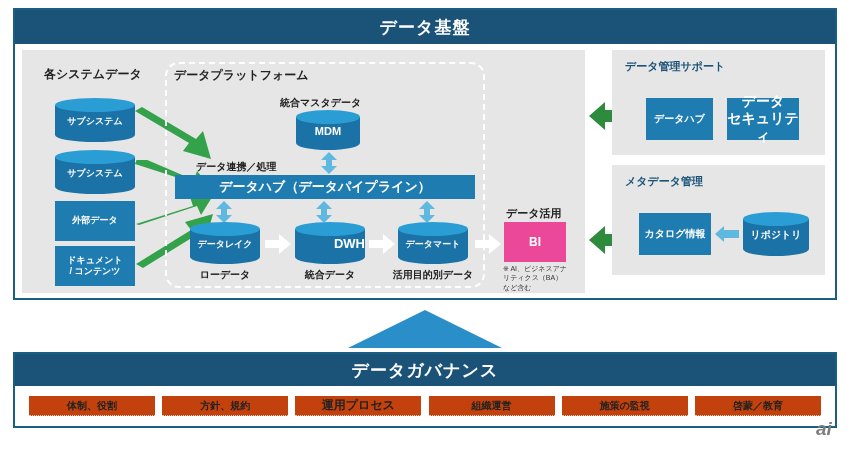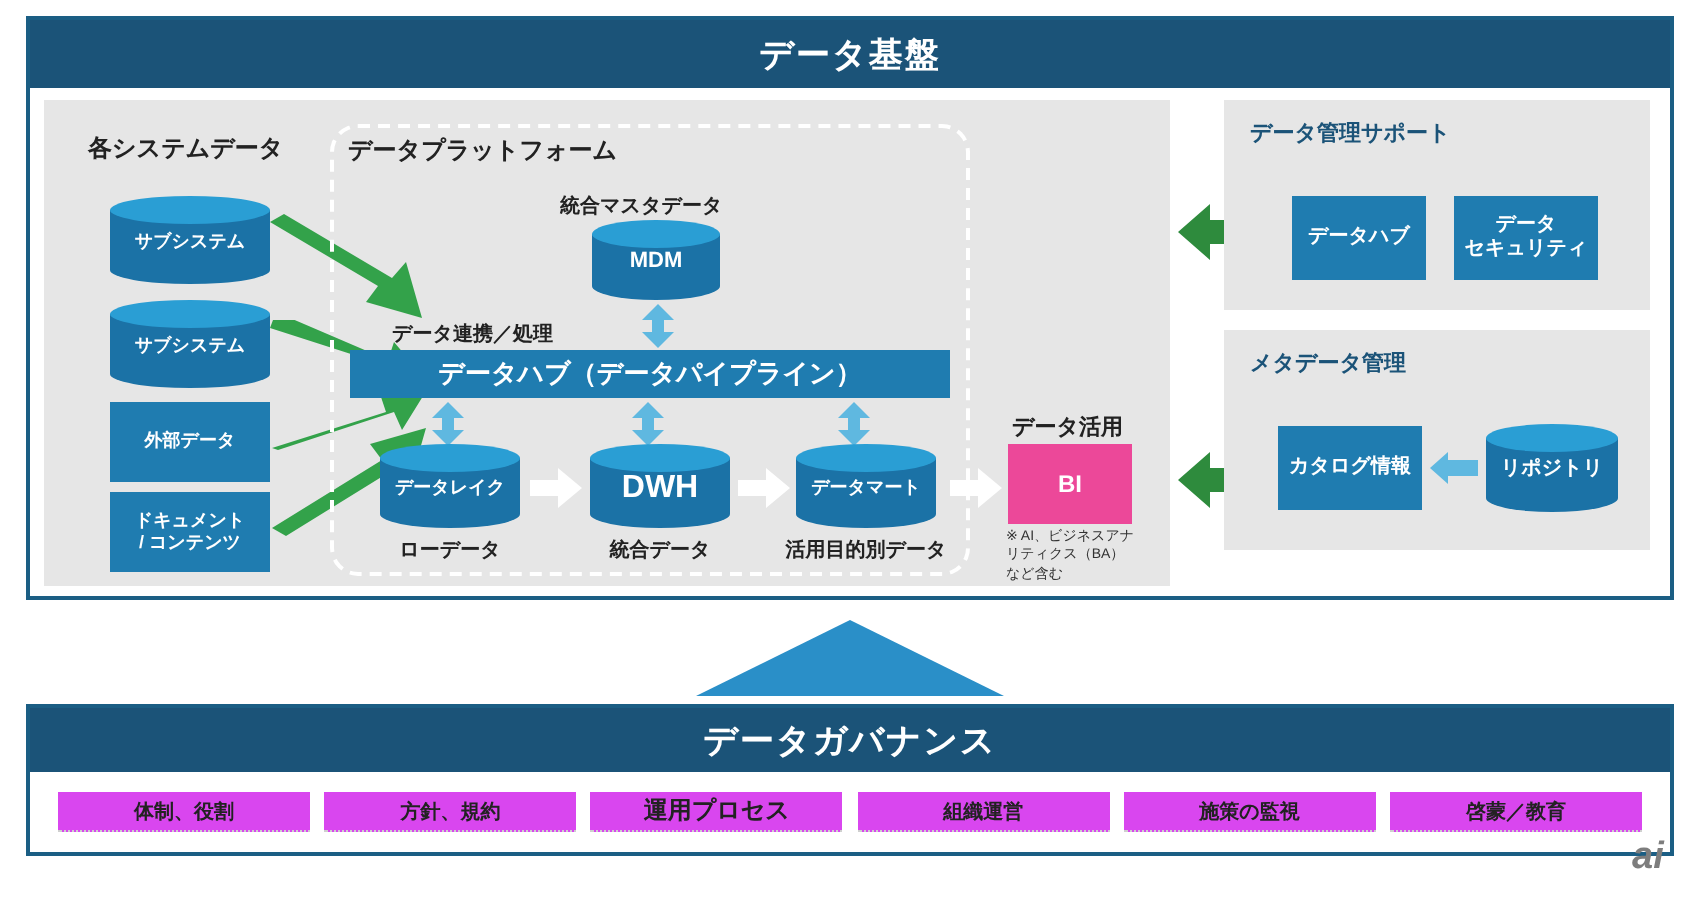--- a/index.html
+++ b/index.html
@@ -70,21 +70,21 @@
   .garrow{position:absolute;}      
   .warrow{position:absolute;}      
   .dbl{position:absolute;}         
   .gleft{position:absolute;}       
 
   
   .gov-items{
     position:absolute;display:flex;justify-content:space-between;
   }
   .gov-item{
-    background:#d946ef;color:#222;font-weight:bold;
+    background:#c2410c;color:#222;font-weight:bold;
     display:flex;align-items:center;justify-content:center;
     box-sizing:border-box;border-bottom:1px dotted #cfcfcf;
   }
 
   .note{position:absolute;color:#333;line-height:1.35;}
   .logo{position:absolute;font-style:italic;font-weight:bold;color:#7d7d7d;}
 </style>
 </head>
 <body>
 
@@ -176,21 +176,21 @@
   <div class="cap" style="left:175px;top:258px;width:70px;font-size:10px;">ローデータ</div>
 
   <svg class="warrow" style="left:250px;top:224px;width:26px;height:20px;" viewBox="0 0 26 20">
     <path d="M0 6 L14 6 L14 0 L26 10 L14 20 L14 14 L0 14 Z" fill="#ffffff"></path>
   </svg>
 
   <div class="cyl" style="left:280px;top:212px;width:70px;height:42px;">
     <div class="bot"></div>
     <div class="body"></div>
     <div class="top"></div>
-    <div class="lbl" style="font-size:16px;">DWH</div>
+    <div class="lbl" style="font-size:13px;text-align:right;">DWH</div>
   </div>
   <div class="cap" style="left:280px;top:258px;width:70px;font-size:10px;">統合データ</div>
 
   <svg class="warrow" style="left:354px;top:224px;width:26px;height:20px;" viewBox="0 0 26 20">
     <path d="M0 6 L14 6 L14 0 L26 10 L14 20 L14 14 L0 14 Z" fill="#ffffff"></path>
   </svg>
 
   <div class="cyl" style="left:383px;top:212px;width:70px;height:42px;">
     <div class="bot"></div>
     <div class="body"></div>
@@ -217,21 +217,21 @@
   <svg class="gleft" style="left:574px;top:214px;width:34px;height:32px;" viewBox="0 0 34 32">
     <path d="M0 16 L16 2 L16 10 L34 10 L34 22 L16 22 L16 30 Z" fill="#2e8b3d"></path>
   </svg>
 
   <div class="grey" style="left:597px;top:40px;width:213px;height:105px;"></div>
   <div class="zone-title" style="left:610px;top:49px;font-size:11px;">データ管理サポート</div>
 
   <div class="bbox" style="left:631px;top:88px;width:67px;height:42px;font-size:10px;">
     <span>データハブ</span>
   </div>
-  <div class="bbox" style="left:712px;top:88px;width:72px;height:42px;font-size:10px;font-family:Liberation Serif, serif;">
+  <div class="bbox" style="left:712px;top:88px;width:72px;height:42px;font-size:14px;font-family:Liberation Serif, serif;">
     <span style="white-space:pre-line;">データ
 セキュリティ</span>
   </div>
 
   <div class="grey" style="left:597px;top:155px;width:213px;height:110px;"></div>
   <div class="zone-title" style="left:610px;top:164px;font-size:11px;">メタデータ管理</div>
 
   <div class="bbox" style="left:624px;top:203px;width:72px;height:42px;font-size:10px;">
     <span>カタログ情報</span>
   </div>

